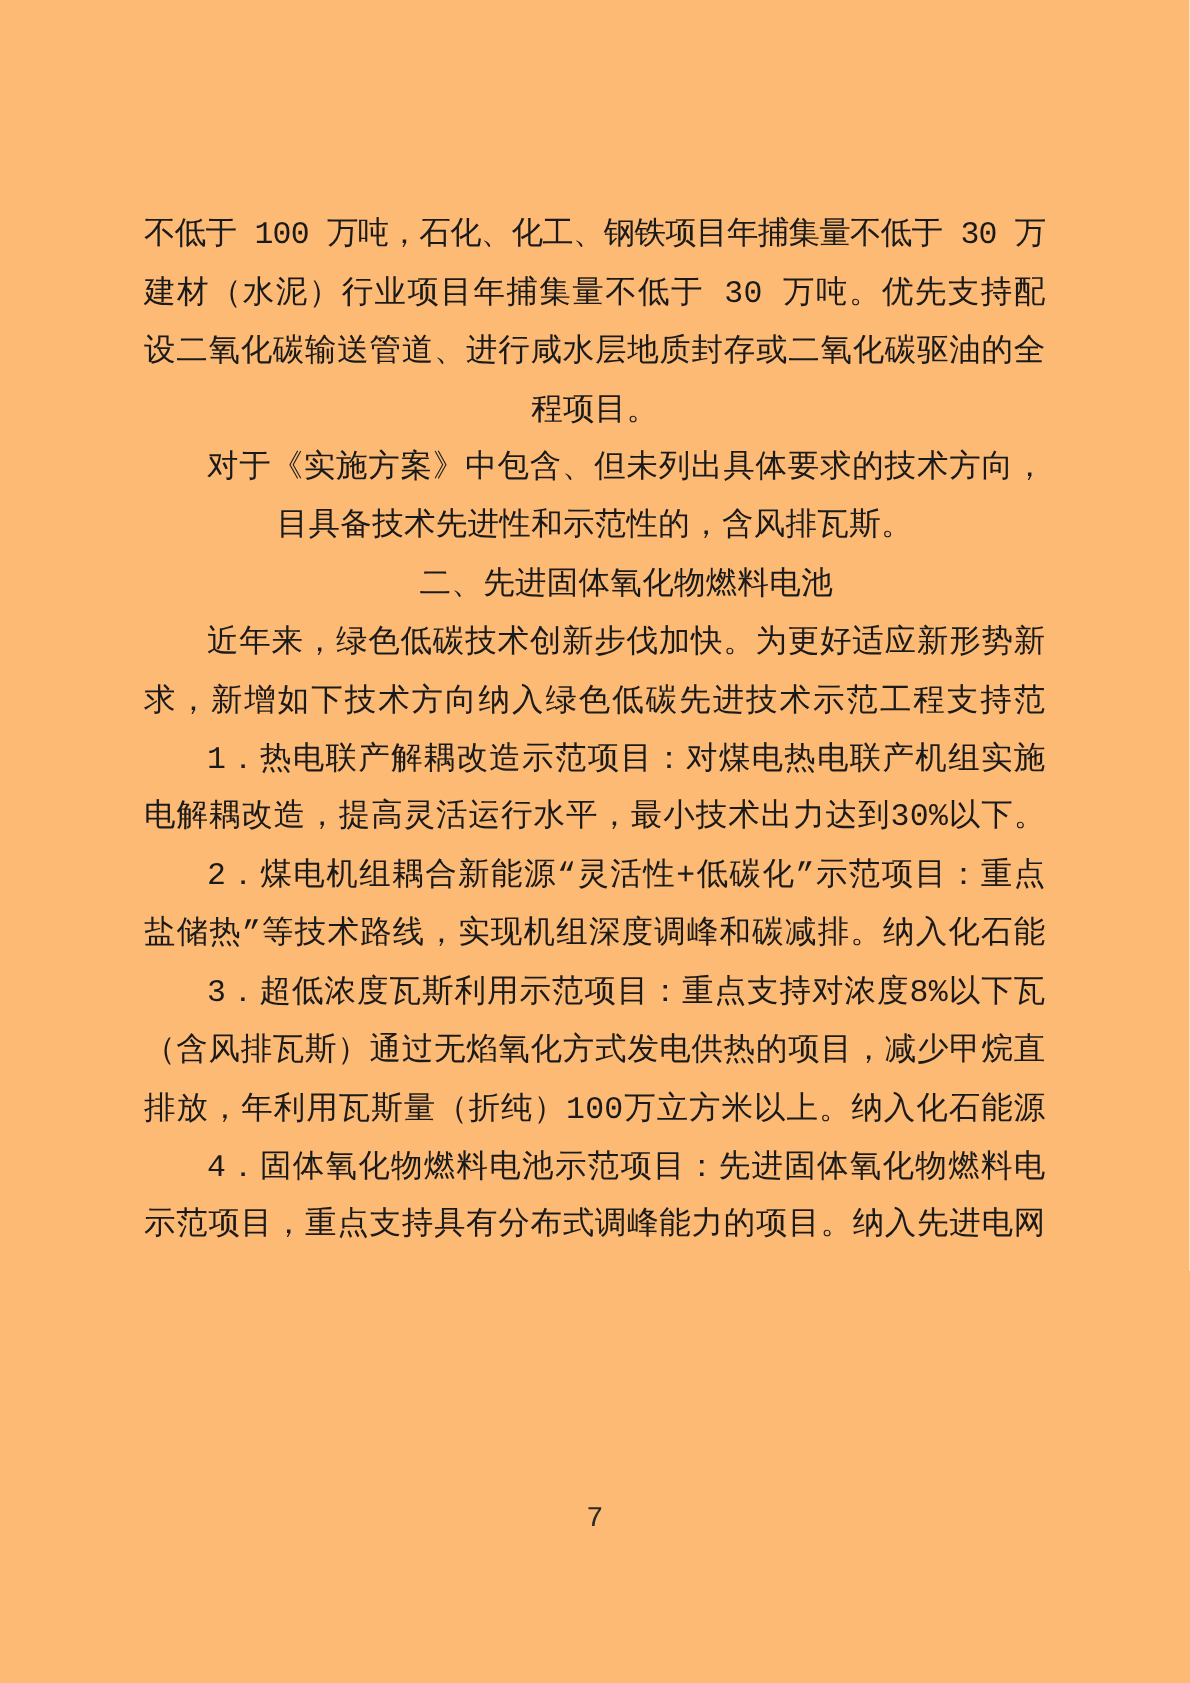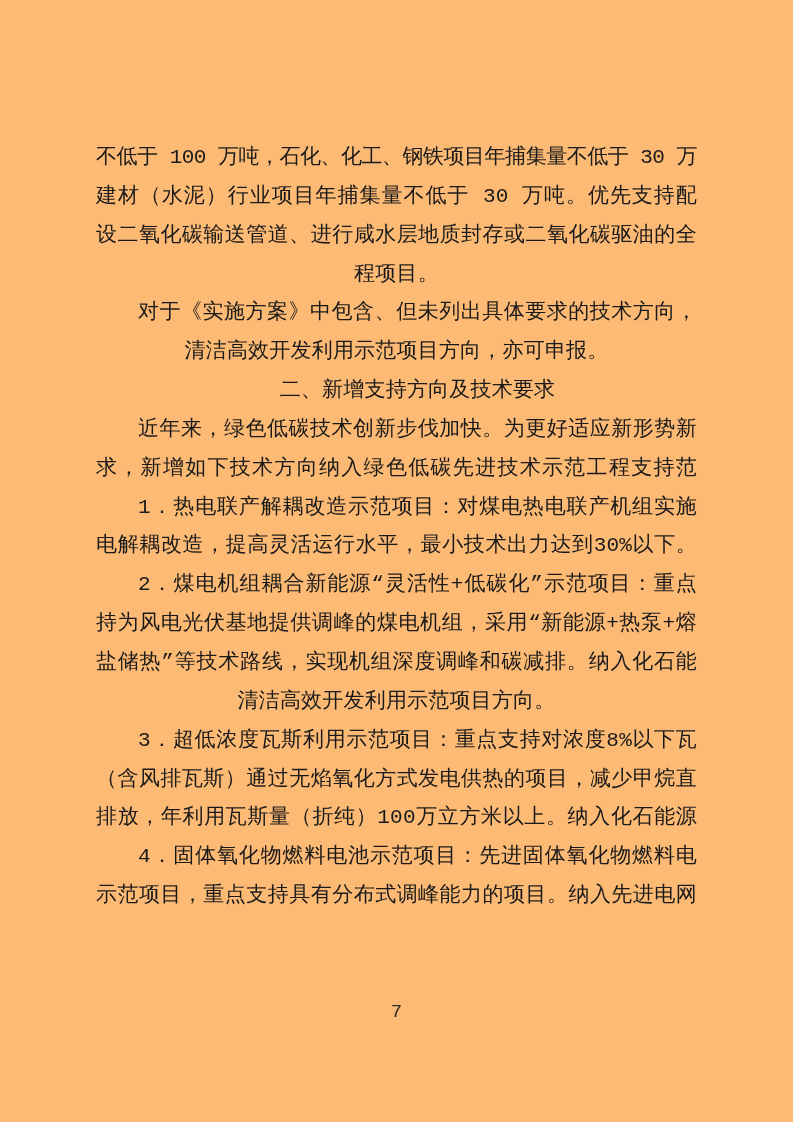--- a/index.html
+++ b/index.html
@@ -55,30 +55,28 @@
 </head>
 <body>
 
 <div class="page">
   <div class="content">
     <div class="ln j tight">不低于 100 万吨，石化、化工、钢铁项目年捕集量不低于 30 万吨，</div>
     <div class="ln j">建材（水泥）行业项目年捕集量不低于 30 万吨。优先支持配套建</div>
     <div class="ln j">设二氧化碳输送管道、进行咸水层地质封存或二氧化碳驱油的全流</div>
     <div class="ln">程项目。</div>
     <div class="ln j indent">对于《实施方案》中包含、但未列出具体要求的技术方向，项</div>
-    <div class="ln">清洁高效开发利用示范项目方向，亦可申报。</div>
-    <div class="ln indent">二、新增支持方向及技术要求</div>
+    <div class="ln">目具备技术先进性和示范性的，含风排瓦斯。</div>
+    <div class="ln indent">二、先进固体氧化物燃料电池</div>
     <div class="ln j indent">近年来，绿色低碳技术创新步伐加快。为更好适应新形势新要</div>
     <div class="ln j">求，新增如下技术方向纳入绿色低碳先进技术示范工程支持范围：</div>
     <div class="ln j indent">1．热电联产解耦改造示范项目：对煤电热电联产机组实施热</div>
     <div class="ln j">电解耦改造，提高灵活运行水平，最小技术出力达到30%以下。纳</div>
     <div class="ln j indent">2．煤电机组耦合新能源“灵活性+低碳化”示范项目：重点支</div>
-    <div class="ln j">持为风电光伏基地提供调峰的煤电机组，采用“新能源+热泵+熔</div>
     <div class="ln j">盐储热”等技术路线，实现机组深度调峰和碳减排。纳入化石能源</div>
-    <div class="ln">清洁高效开发利用示范项目方向。</div>
     <div class="ln j indent">3．超低浓度瓦斯利用示范项目：重点支持对浓度8%以下瓦斯</div>
     <div class="ln j">（含风排瓦斯）通过无焰氧化方式发电供热的项目，减少甲烷直接</div>
     <div class="ln j">排放，年利用瓦斯量（折纯）100万立方米以上。纳入化石能源清</div>
     <div class="ln j indent">4．固体氧化物燃料电池示范项目：先进固体氧化物燃料电池</div>
     <div class="ln j">示范项目，重点支持具有分布式调峰能力的项目。纳入先进电网和</div>
   </div>
   <div class="footer">7</div>
 </div>
 
 </body></html>

